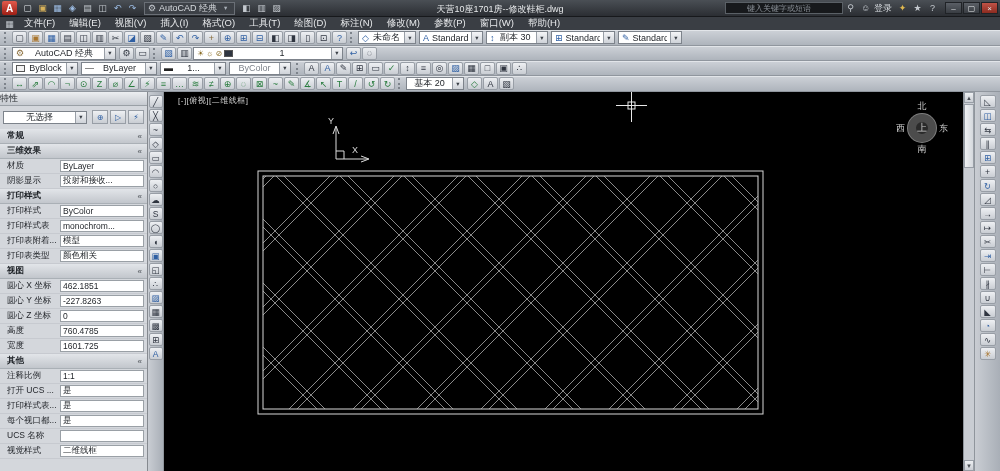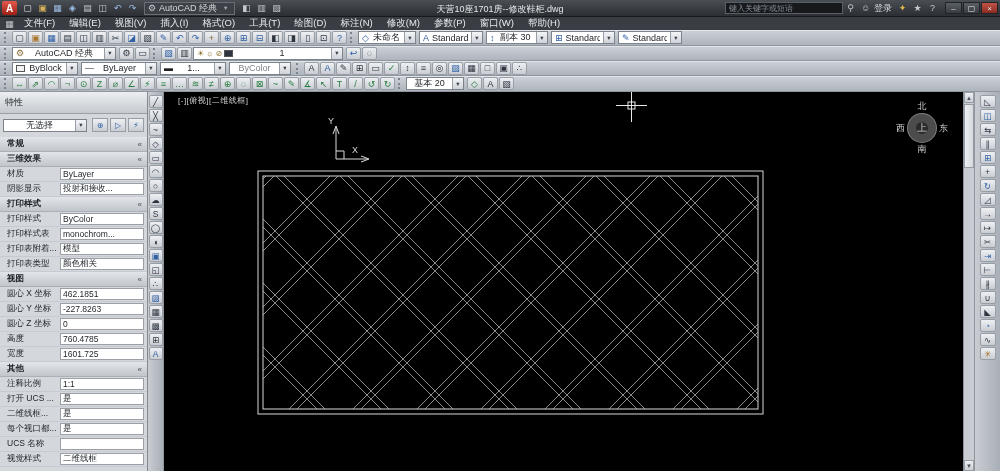--- a/index.html
+++ b/index.html
@@ -8,21 +8,21 @@
 .app{position:relative;width:1000px;height:471px;background:#26292d;overflow:hidden;font-size:9px;color:#222;}
 
 
 .titlebar{height:16px;display:flex;align-items:center;background:linear-gradient(#4a4f55,#2b2e33);padding:0 2px;position:relative;}
 .logo{width:15px;height:14px;background:linear-gradient(#e25a4c,#9e1f15);color:#fff;font-weight:bold;font-size:10px;display:flex;align-items:center;justify-content:center;margin-right:3px;border-radius:2px;flex:none;}
 .dicon{width:15px;height:13px;display:inline-flex;align-items:center;justify-content:center;font-size:9px;color:#c4c9cf;flex:none;}
 .dcombo{height:13px;display:inline-flex;align-items:center;background:#3d4147;border:1px solid #6a6f76;color:#d6dade;padding:0 3px;margin:0 4px;font-size:9px;flex:none;}
 .dcombo .combo-arrow{background:none;border:none;color:#aab0b8;}
 .doc-title{position:absolute;left:50%;transform:translateX(-50%);top:3px;color:#e6e8ea;font-size:9px;white-space:nowrap;}
 .tspacer{flex:1;}
-.search{width:118px;height:12px;background:#17191c;border:1px solid #5a6066;color:#cfd4da;font-size:8px;padding:0 3px;font-family:inherit;flex:none;}
+.search{width:118px;height:12px;background:#17191c;border:1px solid #5a6066;color:#cfd4da;font-size:8px;padding:0 21px;font-family:inherit;flex:none;}
 .search::placeholder{color:#8b9198;}
 .signin{color:#d6dade;margin:0 3px 0 1px;font-size:9px;flex:none;}
 .winbtns{display:flex;margin-left:4px;flex:none;}
 .winbtn{width:17px;height:12px;display:flex;align-items:center;justify-content:center;font-size:8px;color:#e4e6e8;background:linear-gradient(#5a5f66,#393d43);border:1px solid #202327;margin-left:1px;}
 .winbtn:last-child{background:linear-gradient(#c05347,#8c2b20);}
 
 
 .menubar{height:14px;display:flex;align-items:center;background:#3a3e44;border-top:1px solid #17191c;padding-left:2px;}
 .menu-items{display:flex;align-items:center;height:100%;text-align:center;}
 .mitem{padding:0 7px;font-size:9.5px;color:#e8eaec;white-space:nowrap;}
@@ -41,21 +41,21 @@
 .swatch{width:9px;height:7px;border:1px solid #555;margin-right:3px;background:#f2f2f2;flex:none;}
 .swatch.dark{background:#2f3540;}
 .mini{font-size:8px;margin-right:2px;color:#8a6d26;flex:none;}
 .gray .combo-label{color:#7d838b;}
 
 
 .main{display:flex;height:379px;}
 
 
 .palette{width:148px;background:#d4d7dc;border-right:1px solid #85898f;display:flex;flex-direction:column;flex:none;}
-.pal-title{height:22px;background:linear-gradient(#eceef1,#c6cad0);border-bottom:1px solid #9aa0a6;display:flex;align-items:center;padding-left:5px;font-size:9px;color:#23262b;}
+.pal-title{height:14px;background:linear-gradient(#eceef1,#c6cad0);border-bottom:1px solid #9aa0a6;display:flex;align-items:center;font-size:9px;color:#23262b;}
 .sel-row{display:flex;align-items:center;gap:2px;padding:4px 3px 5px 3px;}
 .sel-combo{flex:1;}
 .pal-btn{width:16px;height:14px;display:inline-flex;align-items:center;justify-content:center;background:linear-gradient(#eef0f3,#c9cdd3);border:1px solid #989ea6;font-size:8px;color:#2e5fa3;flex:none;}
 .phead{height:15px;display:flex;align-items:center;background:linear-gradient(#e2e5e9,#c2c6cc);border-bottom:1px solid #aab0b6;font-weight:bold;font-size:8.5px;color:#1d2126;padding:0 5px 0 7px;}
 .phead .chev{margin-left:auto;font-size:8px;color:#4a4f55;font-weight:normal;}
 .prow{height:15px;display:flex;align-items:center;border-bottom:1px solid #c7cad0;}
 .plbl{width:60px;padding-left:7px;font-size:8.5px;color:#23262b;white-space:nowrap;overflow:hidden;flex:none;}
 .pval{flex:1;height:12px;margin-right:3px;background:#fff;border:1px solid #9aa0a6;font-size:8.5px;display:flex;align-items:center;padding:0 2px;white-space:nowrap;overflow:hidden;color:#1d2126;}
 
 
@@ -397,21 +397,21 @@
           </div>
         <div class="prow">
             <span class="plbl">注释比例</span>
             <span class="pval">1:1</span>
           </div>
         <div class="prow">
             <span class="plbl">打开 UCS ...</span>
             <span class="pval">是</span>
           </div>
         <div class="prow">
-            <span class="plbl">二维线框...</span>
+            <span class="plbl">打印样式表...</span>
             <span class="pval">是</span>
           </div>
         <div class="prow">
             <span class="plbl">每个视口都...</span>
             <span class="pval">是</span>
           </div>
         <div class="prow">
             <span class="plbl">UCS 名称</span>
             <span class="pval"></span>
           </div>

